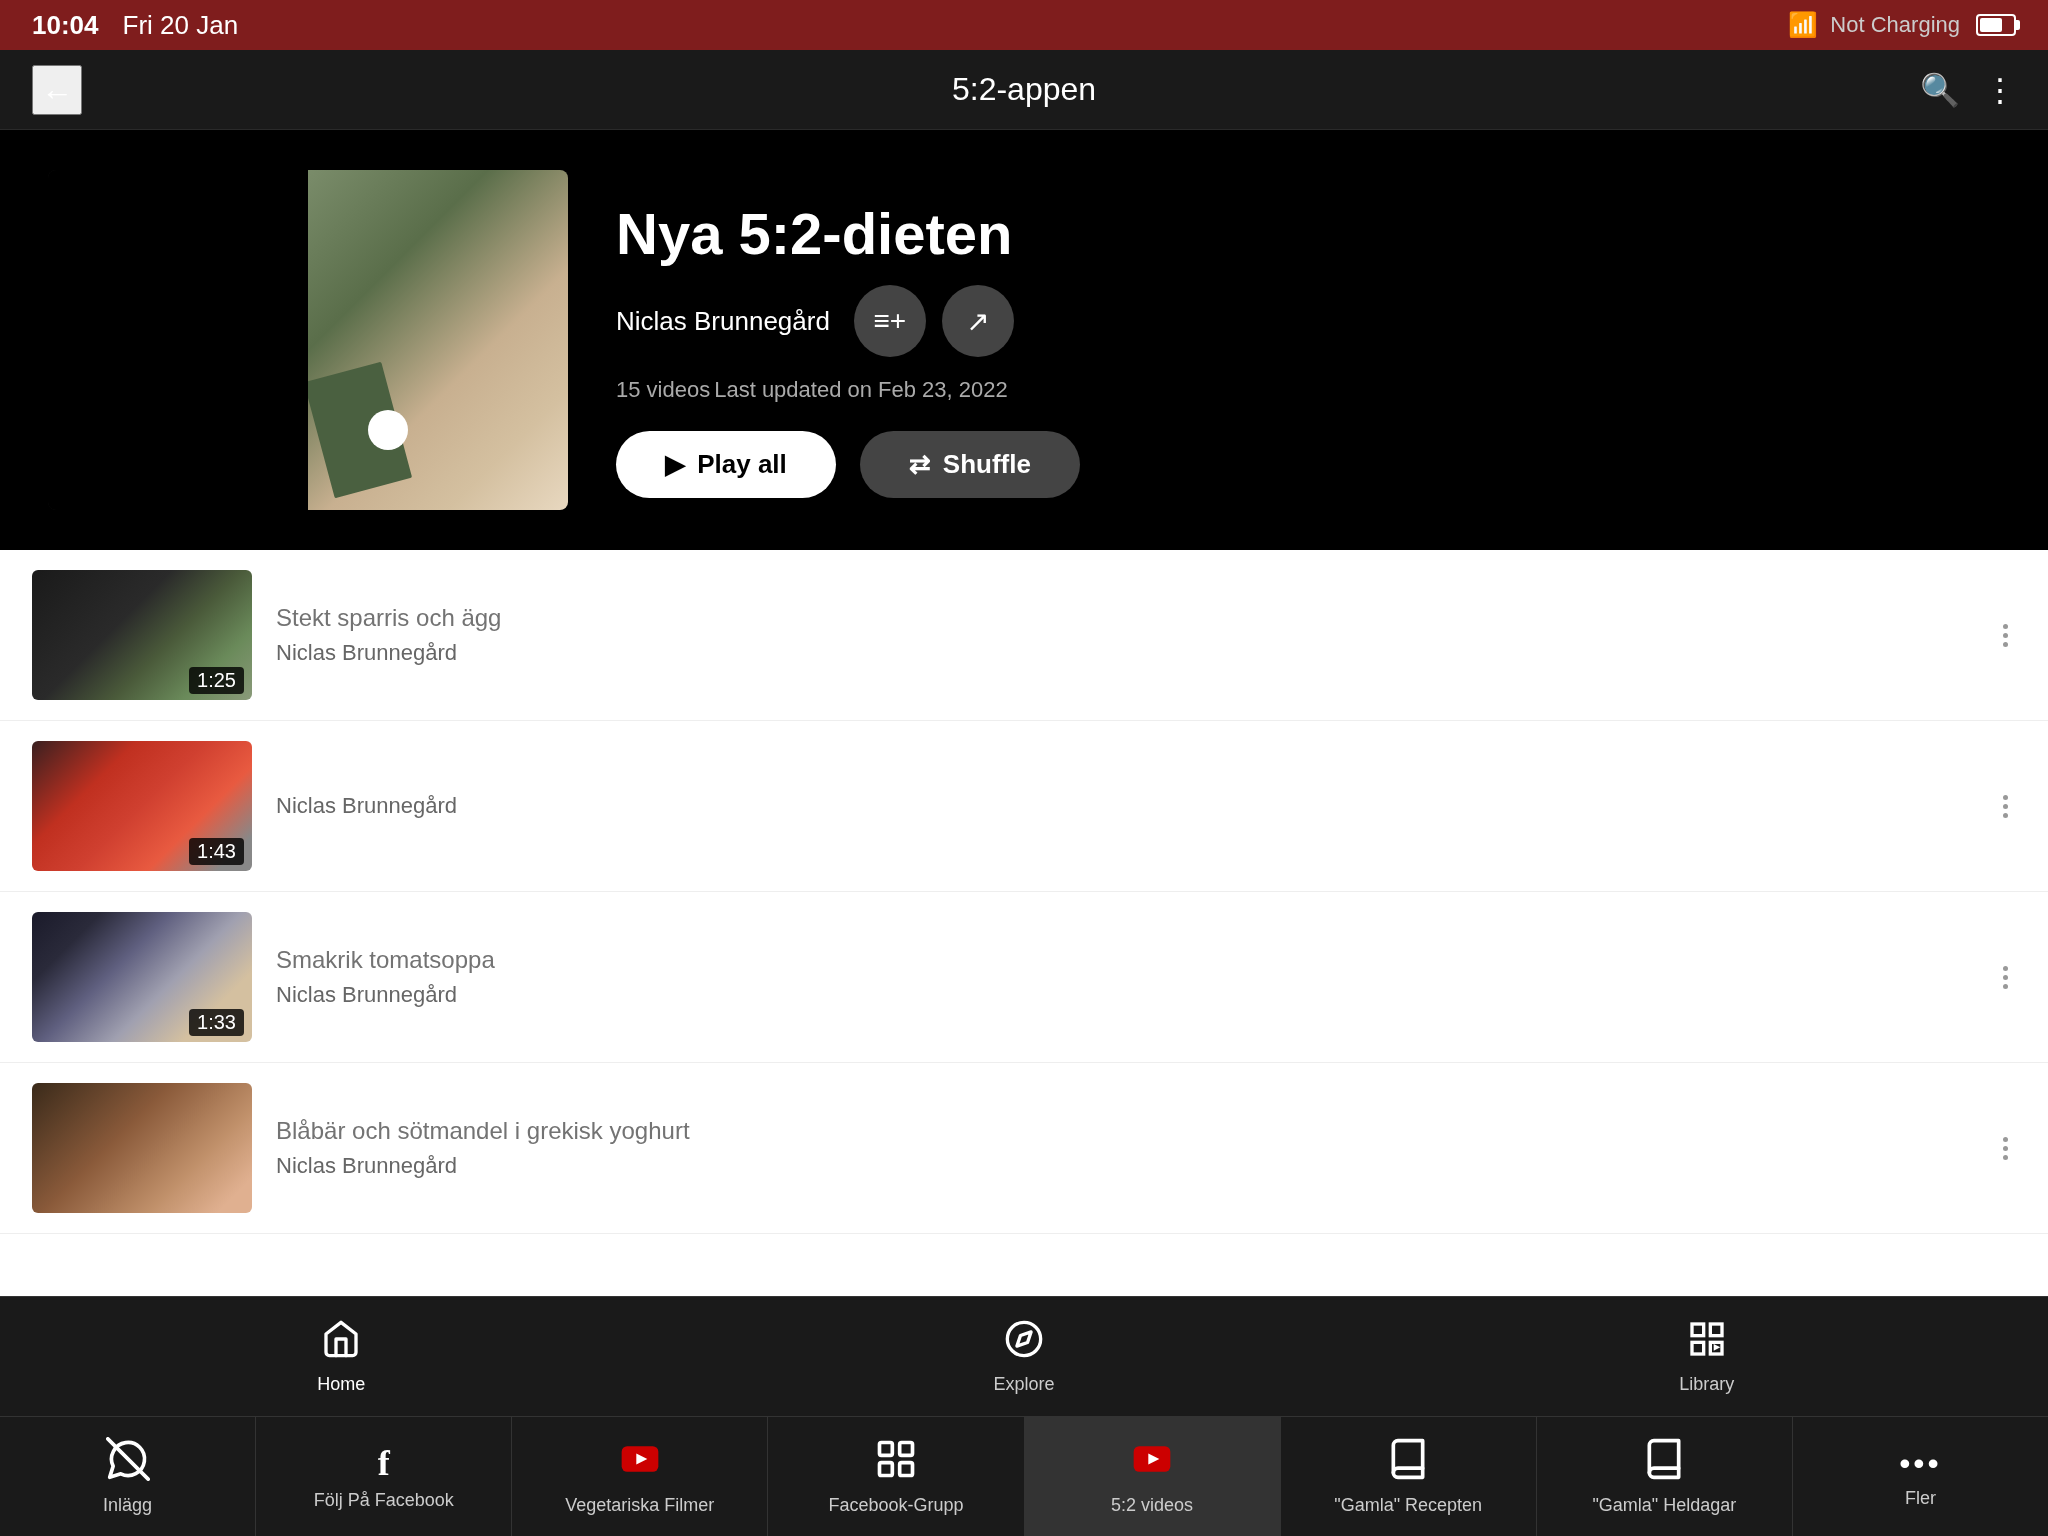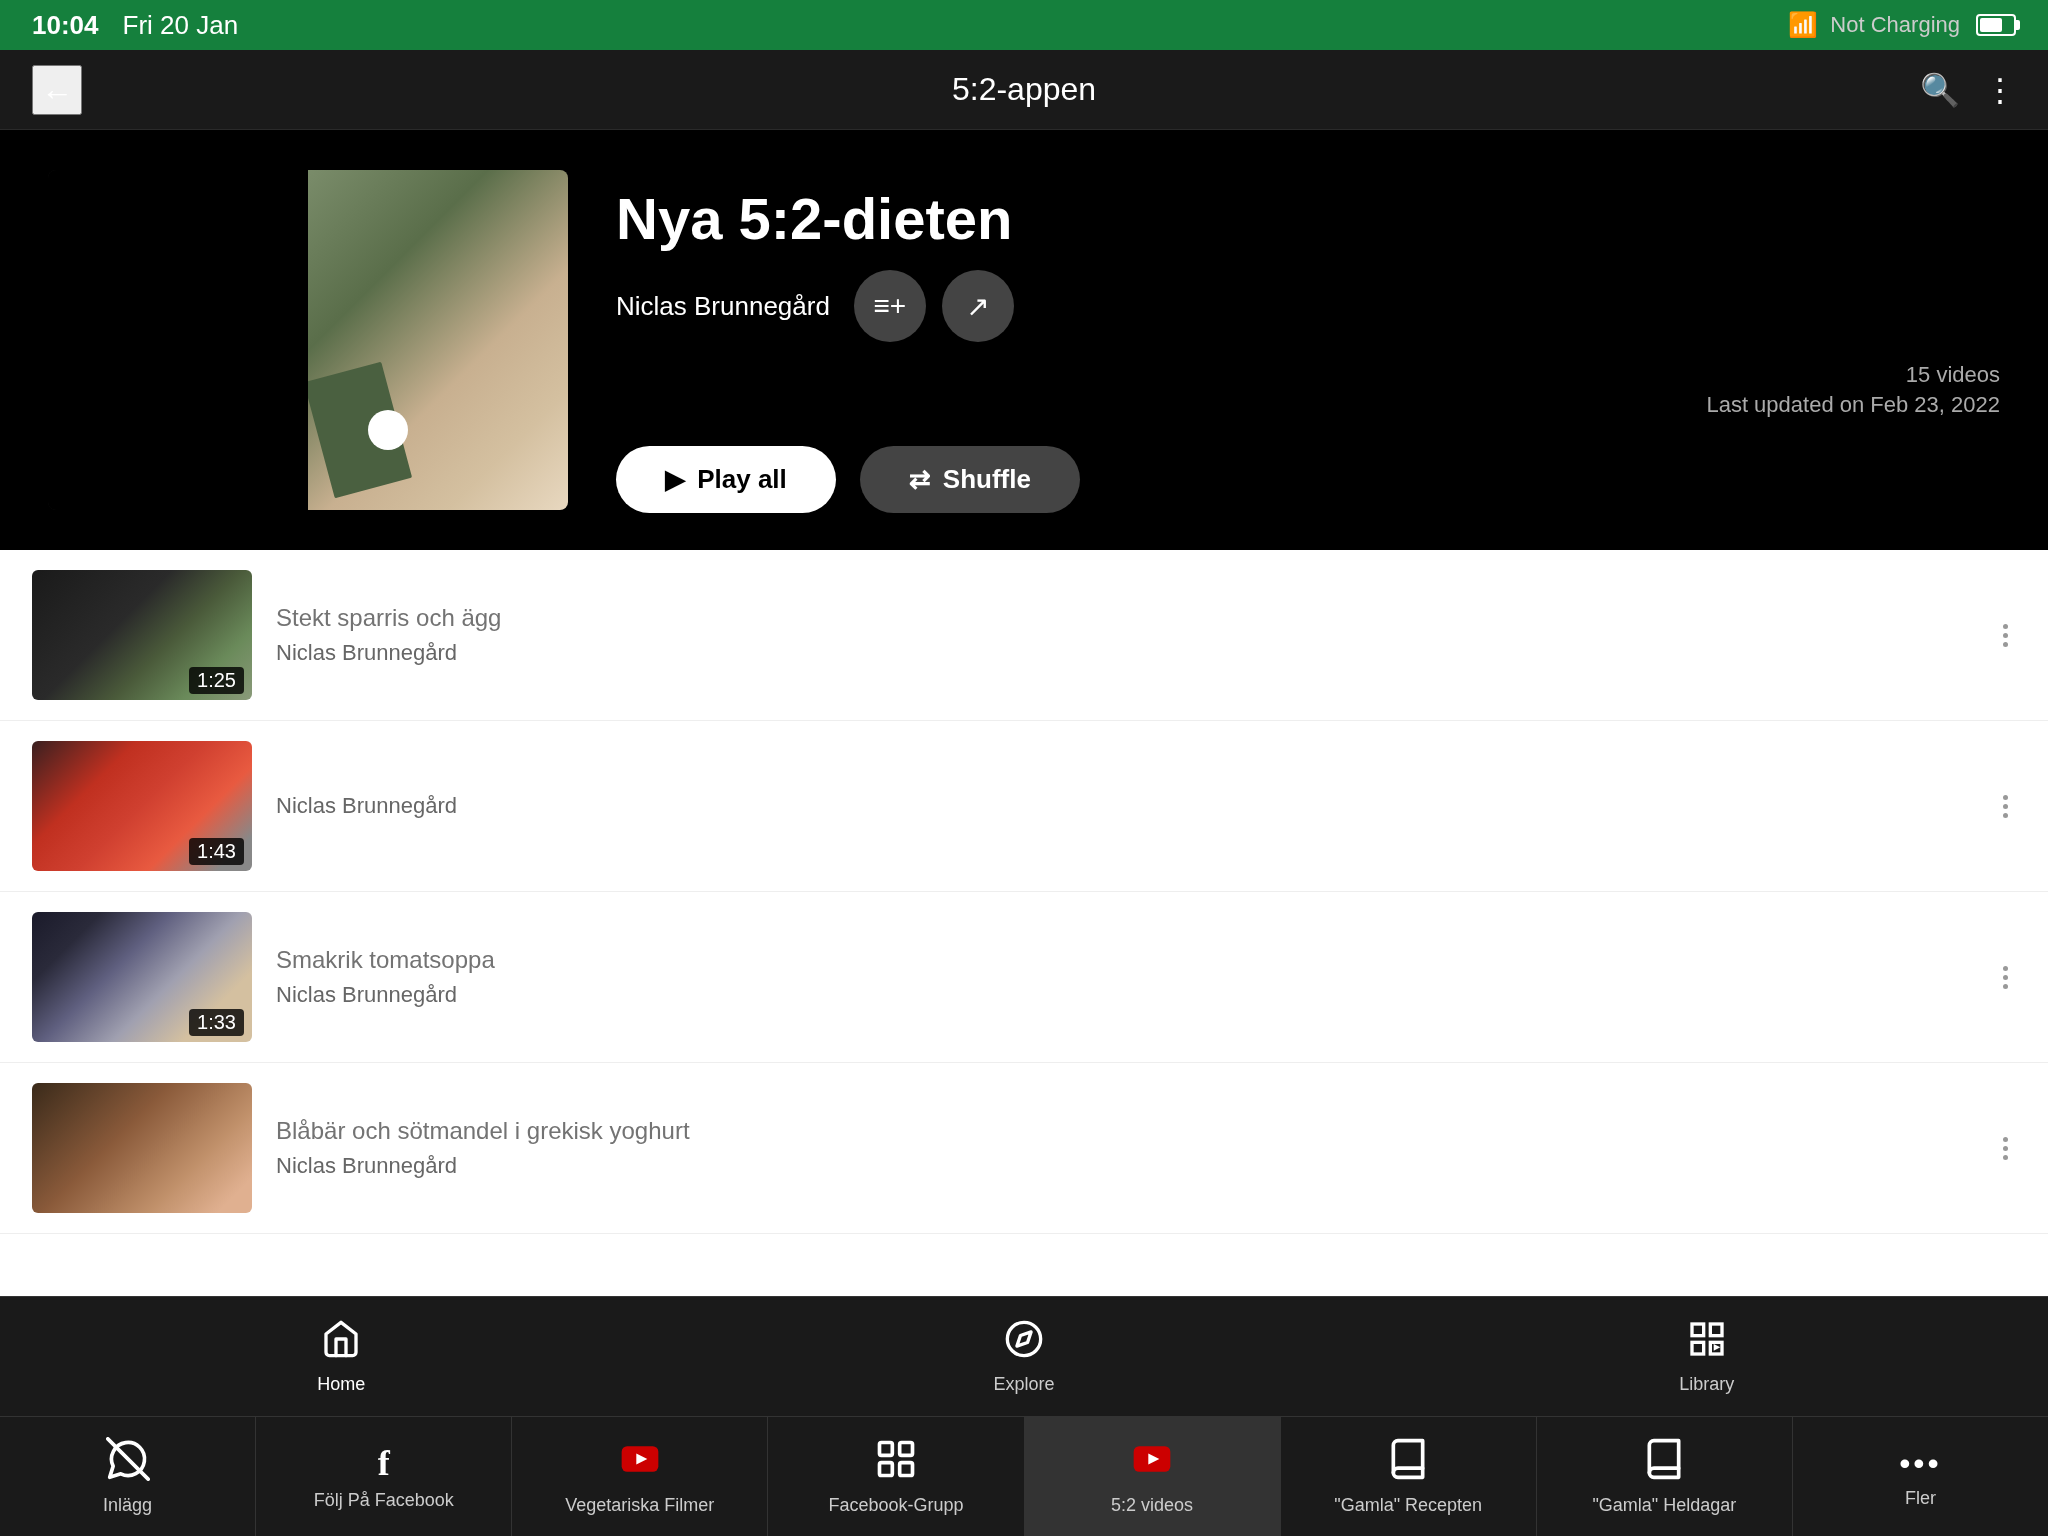--- a/index.html
+++ b/index.html
@@ -13,21 +13,21 @@
       position: relative;
     }
 
     
     .status-bar {
       display: flex;
       justify-content: space-between;
       align-items: center;
       padding: 10px 32px;
       height: 50px;
-      background: #15803d;
+      background: #7f1d1d;
     }
     .status-time {
       font-size: 26px;
       font-weight: 600;
       color: #fff;
     }
     .status-date {
       font-size: 26px;
       font-weight: 400;
       color: #fff;
@@ -429,21 +429,21 @@
         <span class="playlist-channel">Niclas Brunnegård</span>
         <div class="playlist-action-icons">
           <button class="action-icon-btn">
             <span>≡+</span>
           </button>
           <button class="action-icon-btn">
             <span>↗</span>
           </button>
         </div>
       </div>
-      <div style="display:flex; gap:4px; align-items:flex-end;flex-direction:column;">
+      <div style="display:flex; gap:4px; align-items:flex-end;">
         <span class="playlist-meta">15 videos</span>
         <span class="playlist-meta">Last updated on Feb 23, 2022</span>
       </div>
       <div class="playlist-buttons">
         <button class="btn-play-all">
           <span>▶</span>
           <span>Play all</span>
         </button>
         <button class="btn-shuffle">
           <span>⇄</span>

